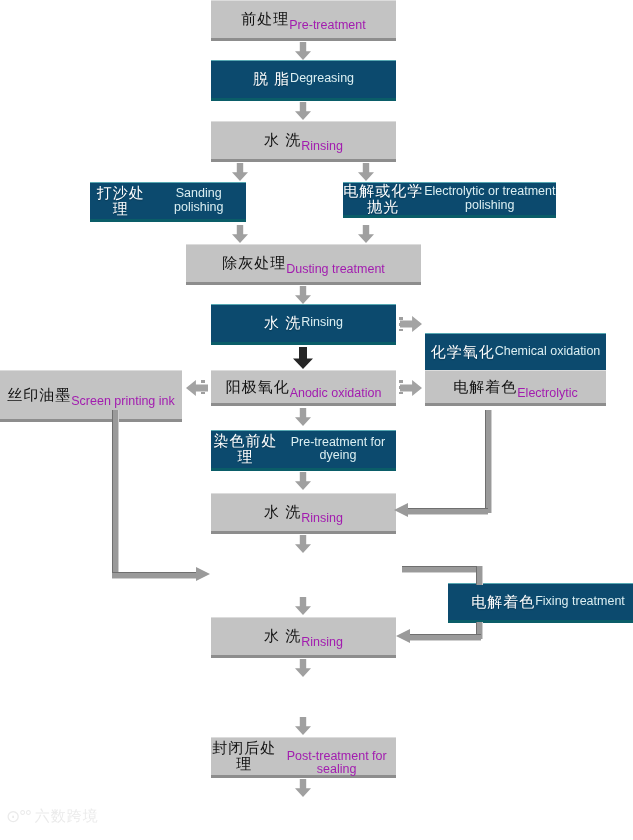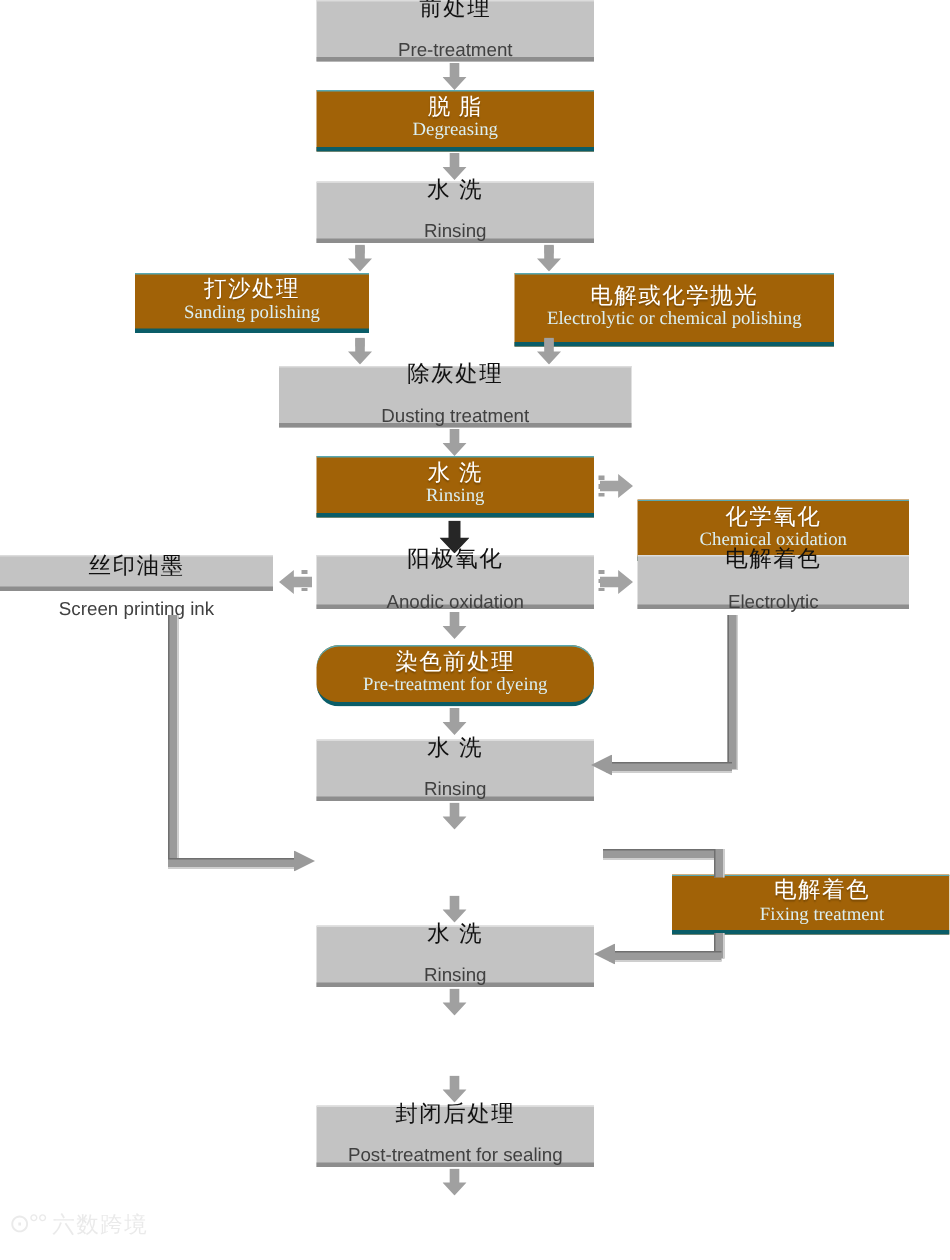--- a/index.html
+++ b/index.html
@@ -1,35 +1,35 @@
 <!DOCTYPE html>
 <html><head>
 <meta charset="utf-8">
 <style>
   html,body{margin:0;padding:0;background:#ffffff;}
   body{font-family:"Liberation Sans","DejaVu Sans",sans-serif;}
   #canvas{position:relative;width:633px;height:840px;background:#ffffff;overflow:hidden;}
 
   
-  .box{position:absolute;box-sizing:border-box;display:flex;flex-direction:column;
+  .box{position:absolute;box-sizing:border-box;display:flex;
        align-items:center;justify-content:center;line-height:1.05;text-align:center;}
   .box .cn{font-size:15px;letter-spacing:1px;}
   .box .en{font-size:12.5px;}
 
-  .box.teal{background:#a16207;color:#e9f6f7;
+  .box.teal{background:#0c4a6e;color:#e9f6f7;
             border-bottom:3px solid #0a5d68;
-            box-shadow:inset 0 1px 0 #57a8b2;font-family:Liberation Serif, serif;}
+            box-shadow:inset 0 1px 0 #57a8b2;}
   .box.teal .cn{color:#ffffff;text-shadow:0 1px 1px rgba(0,0,0,.25);}
   .box.teal .en{color:#dbeff2;}
 
   .box.gray{background:#c3c3c3;color:#1d1d1d;
             border-bottom:3px solid #8d8d8d;
             box-shadow:inset 0 1px 0 #dcdcdc;}
   .box.gray .cn{color:#111111;}
-  .box.gray .en{color:#404040;margin-top:14px;}
+  .box.gray .en{color:#a21caf;margin-top:14px;}
 
   
   .vline{position:absolute;width:5px;background:#9a9a9a;
          border-left:1px solid #6f6f6f;border-right:1px solid #cfcfcf;}
   .hline{position:absolute;height:5px;background:#9a9a9a;
          border-top:1px solid #6f6f6f;border-bottom:1px solid #cfcfcf;}
 
   
   .arr-down{position:absolute;width:16px;height:18px;
             background:#a0a0a0;
@@ -79,56 +79,56 @@
   <div class="box gray" style="left:211px;top:121px;width:185px;height:41px;">
     <span class="cn">水 洗</span>
     <span class="en">Rinsing</span>
   </div>
 
   <div class="box teal" style="left:90px;top:182px;width:156px;height:40px;">
     <span class="cn">打沙处理</span>
     <span class="en">Sanding polishing</span>
   </div>
 
-  <div class="box teal" style="left:343px;top:182px;width:213px;height:49px;">
+  <div class="box teal" style="left:343px;top:182px;width:213px;height:36px;">
     <span class="cn">电解或化学抛光</span>
-    <span class="en">Electrolytic or chemical polishing</span>
+    <span class="en">Electrolytic or treatment polishing</span>
   </div>
 
   <div class="box gray" style="left:186px;top:244px;width:235px;height:41px;">
     <span class="cn">除灰处理</span>
     <span class="en">Dusting treatment</span>
   </div>
 
   <div class="box teal" style="left:211px;top:304px;width:185px;height:41px;">
     <span class="cn">水 洗</span>
     <span class="en">Rinsing</span>
   </div>
 
   <div class="box teal" style="left:425px;top:304px;width:181px;height:41px;margin-top:29px;">
     <span class="cn">化学氧化</span>
     <span class="en">Chemical oxidation</span>
   </div>
 
-  <div class="box gray" style="left:0px;top:370px;width:182px;height:24px;justify-content:space-between;">
+  <div class="box gray" style="left:0px;top:370px;width:182px;height:52px;">
     <span class="cn">丝印油墨</span>
     <span class="en">Screen printing ink</span>
   </div>
 
   <div class="box gray" style="left:211px;top:370px;width:185px;height:36px;">
     <span class="cn">阳极氧化</span>
     <span class="en">Anodic oxidation</span>
   </div>
 
   <div class="box gray" style="left:425px;top:370px;width:181px;height:36px;">
     <span class="cn">电解着色</span>
     <span class="en">Electrolytic</span>
   </div>
 
-  <div class="box teal" style="left:211px;top:430px;width:185px;height:41px;border-radius:15px;">
+  <div class="box teal" style="left:211px;top:430px;width:185px;height:41px;">
     <span class="cn">染色前处理</span>
     <span class="en">Pre-treatment for dyeing</span>
   </div>
 
   <div class="box gray" style="left:211px;top:493px;width:185px;height:41px;">
     <span class="cn">水 洗</span>
     <span class="en">Rinsing</span>
   </div>
 
 

